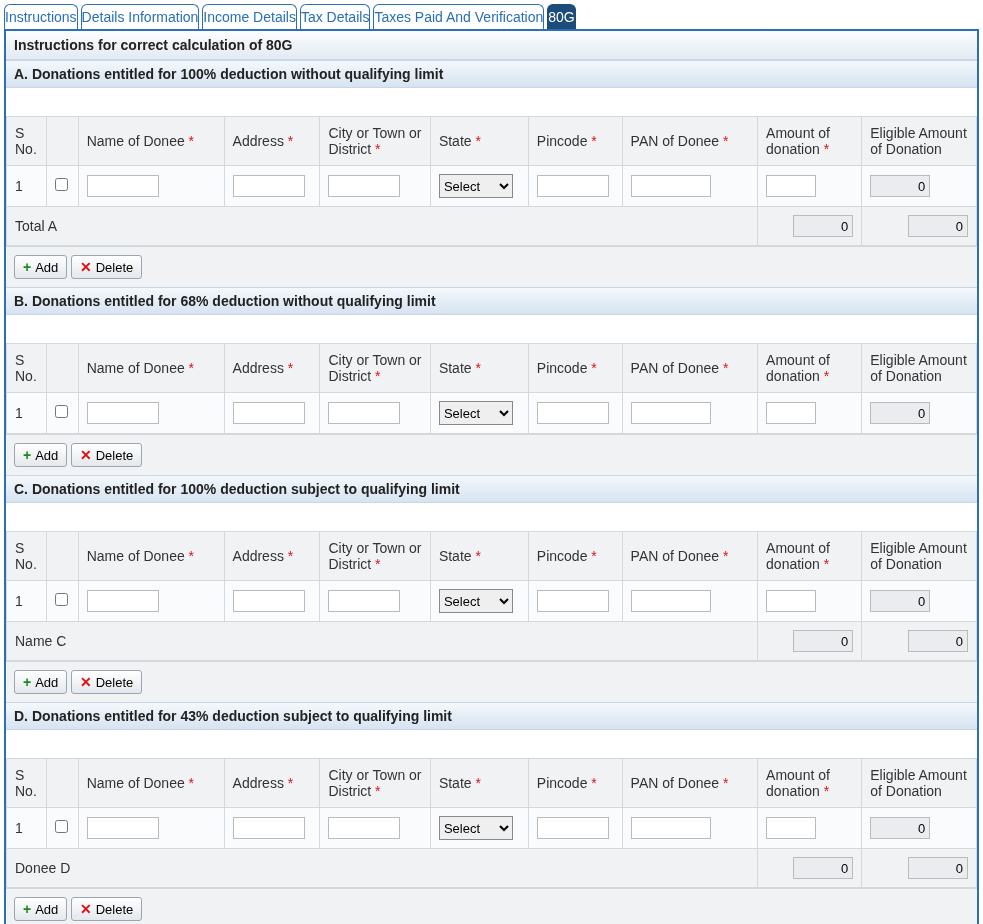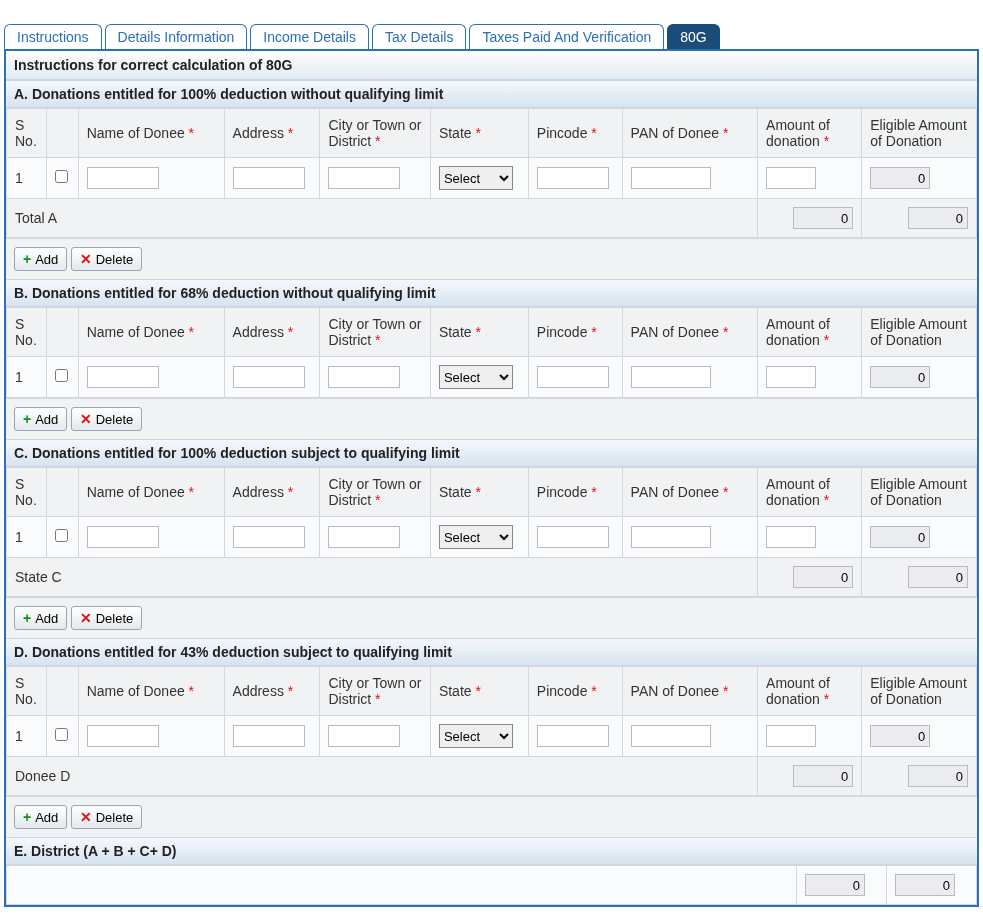--- a/index.html
+++ b/index.html
@@ -14,25 +14,24 @@
   .tabs {
     display: flex;
     gap: 3px;
     margin-bottom: 0;
   }
   .tab {
     background: #fff;
     border: 1px solid #2a6fb8;
     border-bottom: none;
     border-radius: 6px 6px 0 0;
-    padding: 4px 12px;
+    padding: 4px 0;
     color: #2a6fb8;
     font-size: 14px;
     cursor: pointer;
-    margin-top: 20px;
   }
   .tab.active {
     background: #1c4c7a;
     color: #fff;
     border-color: #1c4c7a;
   }
   .panel {
     border: 2px solid #2a6fb8;
     background: #fff;
   }
@@ -49,20 +48,21 @@
     border-top: 1px solid #c9d6e5;
     border-bottom: 1px solid #c9d6e5;
     padding: 5px 8px;
     font-weight: bold;
     color: #222;
     font-size: 14px;
   }
   table.grid {
     width: 100%;
     border-collapse: collapse;
+    margin-top: 28px;
   }
   table.grid th, table.grid td {
     border: 1px solid #d4d8dd;
     padding: 8px 8px;
     text-align: left;
     vertical-align: middle;
     font-weight: normal;
     background: #f0f2f4;
     color: #333;
     font-size: 14px;
@@ -276,21 +276,21 @@
       <td><input type="text" style=""></td>
       <td><input type="text" style=""></td>
       <td><input type="text" style=""></td>
       <td><select><option>Select</option></select></td>
       <td><input type="text" style=""></td>
       <td><input type="text" style="width: 80px;"></td>
       <td><input type="text" style="width: 50px;"></td>
       <td><input type="text" class="readonly" readonly="" value="0" style=""></td>
     </tr>
     <tr>
-      <th colspan="8">State C</th>
+      <th colspan="8">Name C</th>
       <th style="text-align:right"><input type="text" class="readonly" readonly="" value="0" style=""></th>
       <th style="text-align:right"><input type="text" class="readonly" readonly="" value="0" style=""></th>
     </tr>
   </tbody>
     </table>
   <div class="btn-row">
     <button class="small-btn">
         <span class="icon-plus">+</span>
         <span>Add</span>
       </button>

